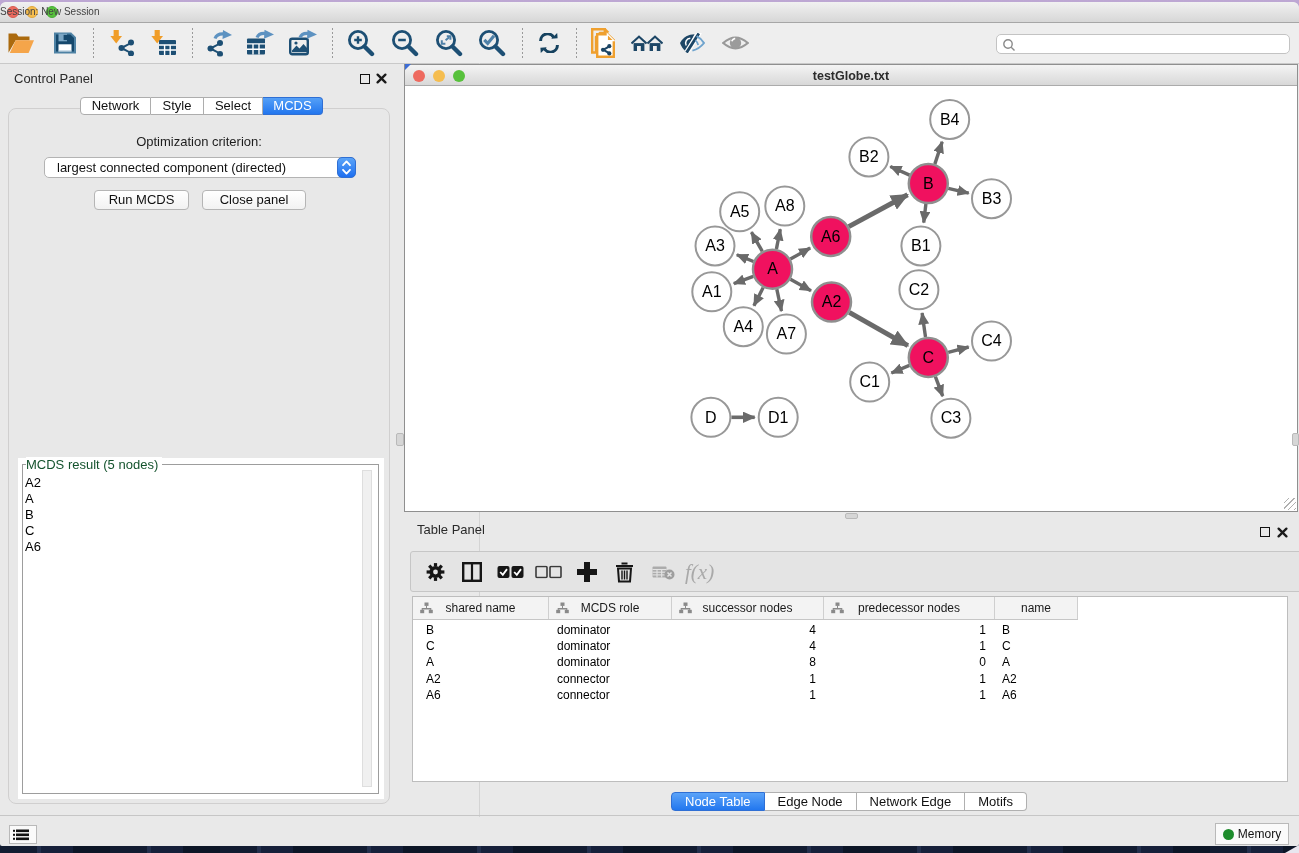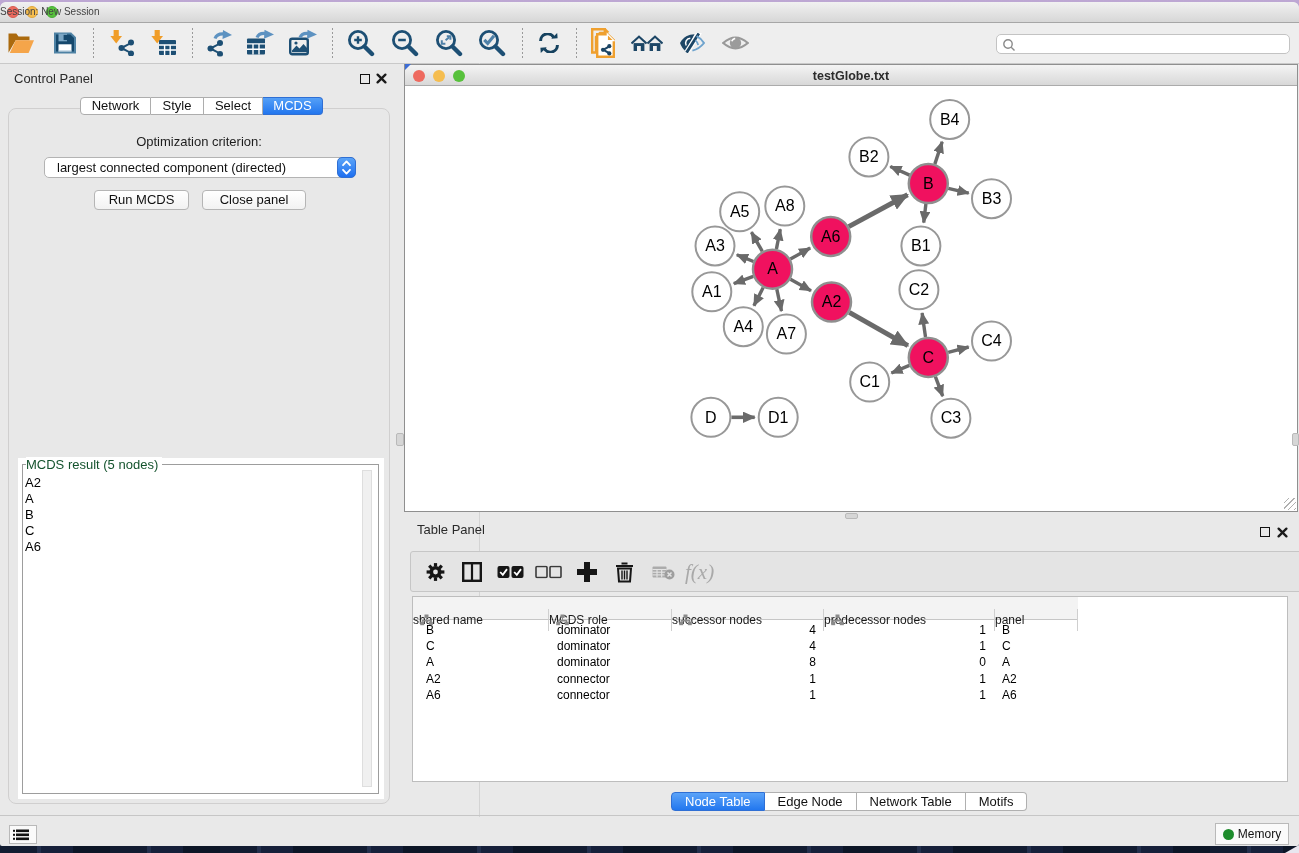--- a/index.html
+++ b/index.html
@@ -37,21 +37,21 @@
 #nf-corner{position:absolute;left:0;top:0;width:0;height:0;border-top:6px solid #3c6cd6;border-right:6px solid transparent}
 #nf-grip{position:absolute;right:1px;bottom:1px;width:12px;height:12px;background:repeating-linear-gradient(135deg,transparent 0 3px,#b0b0b0 3px 4px)}
 #netsvg{position:absolute;left:1px;top:23px}
 .divgrip{position:absolute;background:#d6d6d6;border:1px solid #b9b9b9;border-radius:2px}
 #tpanel{position:absolute;left:404px;top:516px;width:895px;height:297px}
 #tp-title{position:absolute;left:13px;top:4px;font-size:13px;color:#2a2a2a}
 #tp-toolbar{position:absolute;left:6px;top:33px;width:1052px;height:41px;background:#e4e4e4;border:1px solid #c6c6c6;border-radius:3px}
 #tp-toolbar svg{position:absolute;top:50%;transform:translateY(-50%)}
 #tbl{position:absolute;left:8px;top:78px;width:876px;height:186px;background:#fff;border:1px solid #bdbdbd}
 #tbl-head{position:absolute;left:0;top:0;width:665px;height:23px;background:#f3f3f3;border-bottom:1px solid #c6c6c6;font-size:12px;color:#1a1a1a}
-.th{position:absolute;top:12px;height:22px;border-right:1px solid #cfcfcf;line-height:22px}
+.th{position:absolute;top:0;height:22px;border-right:1px solid #cfcfcf;text-align:center;line-height:22px}
 .th svg{position:absolute;left:7px;top:5px}
 .tr{position:absolute;font-size:12px;color:#000;height:16px;line-height:16px}
 .td{position:absolute;top:0}
 .tdr{text-align:right}
 #tp-tabs{position:absolute;left:267px;top:274px;height:19px;display:flex;font-size:13px}
 .tp-tab{border:1px solid #b0b0b0;border-left:none;background:#fff;color:#111;padding:0 13px;line-height:17px}
 .tp-tab.sel{background:linear-gradient(180deg,#5ba3f8,#2277ef);border-color:#2f6fd4;color:#fff;border-radius:4px 0 0 4px;border-left:1px solid #2f6fd4}
 .tp-tab.last{border-radius:0 4px 4px 0}
 #statusbar{position:absolute;left:0;top:813px;width:100%;height:31px;border-top:1px solid #c6c6c6}
 #sb-btn{position:absolute;left:9px;top:9px;width:28px;height:19px;background:#fafafa;border:1px solid #b9b9b9}
@@ -424,21 +424,21 @@
               </g>
             </svg>successor nodes</div>
 <div class="th" style="left:411px;width:171px"><svg width="13" height="12" viewBox="0 0 13 12">
               <g fill="#8a8a8a">
                 <rect x="4.5" y="0.5" width="4" height="3.4"></rect>
                 <rect x="0.2" y="7.8" width="4" height="3.4"></rect>
                 <rect x="8.8" y="7.8" width="4" height="3.4"></rect>
                 <path d="M6,3.5 h1 v2.5 h-1 z M2,6 h9 v1.4 h-9 z M1.7,6 h1 v2 h-1 z M10.3,6 h1 v2 h-1 z"></path>
               </g>
             </svg>predecessor nodes</div>
-<div class="th" style="left:582px;width:83px;border-right:1px solid #cfcfcf">panel</div>
+<div class="th" style="left:582px;width:83px;border-right:1px solid #cfcfcf">name</div>
 </div>
 <div class="tr" style="top:25px">
           <span class="td" style="left:13px">B</span>
           <span class="td" style="left:144px">dominator</span>
           <span class="td tdr" style="left:300px;width:103px">4</span>
           <span class="td tdr" style="left:470px;width:103px">1</span>
           <span class="td" style="left:589px">B</span>
         </div>
 <div class="tr" style="top:41px">
           <span class="td" style="left:13px">C</span>
@@ -465,21 +465,21 @@
           <span class="td" style="left:13px">A6</span>
           <span class="td" style="left:144px">connector</span>
           <span class="td tdr" style="left:300px;width:103px">1</span>
           <span class="td tdr" style="left:470px;width:103px">1</span>
           <span class="td" style="left:589px">A6</span>
         </div>
 </div>
 <div id="tp-tabs">
 <div class="tp-tab sel">Node Table</div>
 <div class="tp-tab">Edge Node</div>
-<div class="tp-tab">Network Table</div>
+<div class="tp-tab">Network Edge</div>
 <div class="tp-tab last">Motifs</div>
 </div>
 </div>
 
 <div id="statusbar">
 <div id="sb-btn"><svg width="26" height="17" viewBox="0 0 26 17">
           <g fill="#111">
             <rect x="6" y="3.5" width="13" height="2.6"></rect>
             <rect x="6" y="7.5" width="13" height="2.6"></rect>
             <rect x="6" y="11.5" width="13" height="2.6"></rect>

